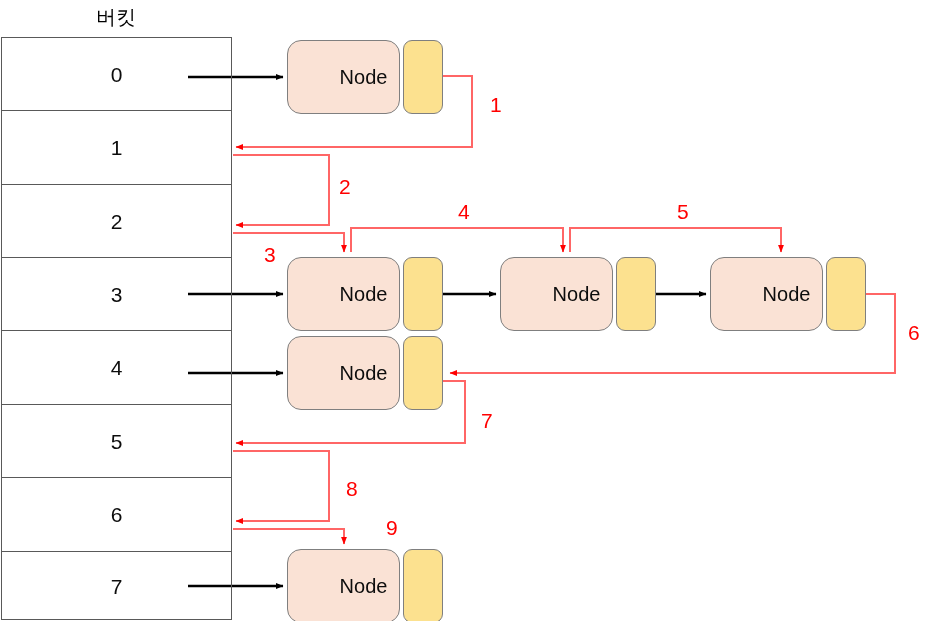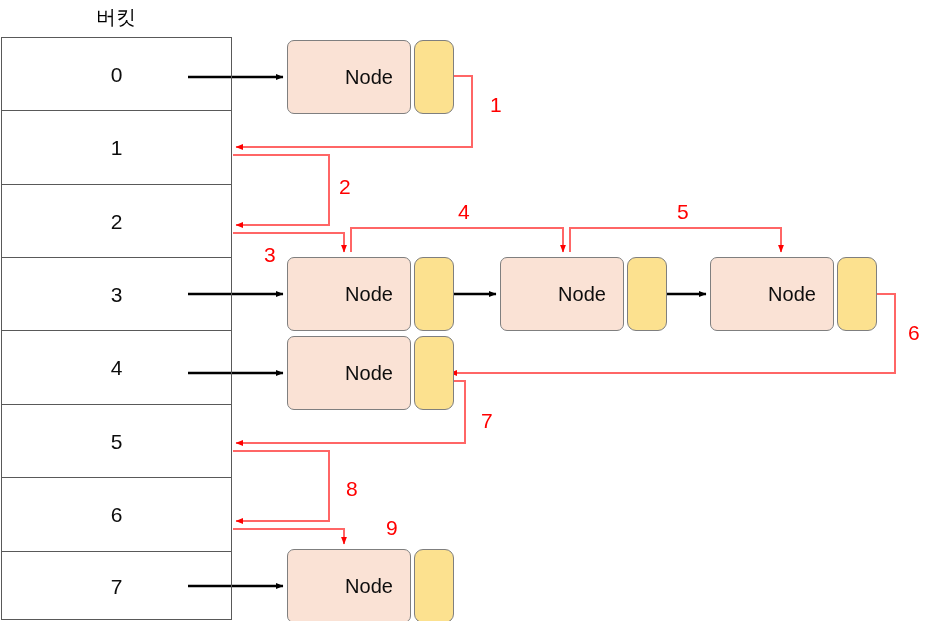--- a/index.html
+++ b/index.html
@@ -67,25 +67,25 @@
   
   .node {
     position: absolute;
     display: flex;
     align-items: stretch;
   }
   .node-body {
     box-sizing: border-box;
     background: #fae2d5;
     border: 1.3px solid #7f7f7f;
-    border-radius: 7px;
+    border-radius: 14px;
     display: flex;
     align-items: center;
     justify-content: center;
-    width: 124px;
+    width: 113px;
     height: 74px;
     padding-left: 40px;
   }
   .node-label {
     font-size: 20px;
     color: #0d0d0d;
     line-height: 1;
   }
   .node-next {
     box-sizing: border-box;

